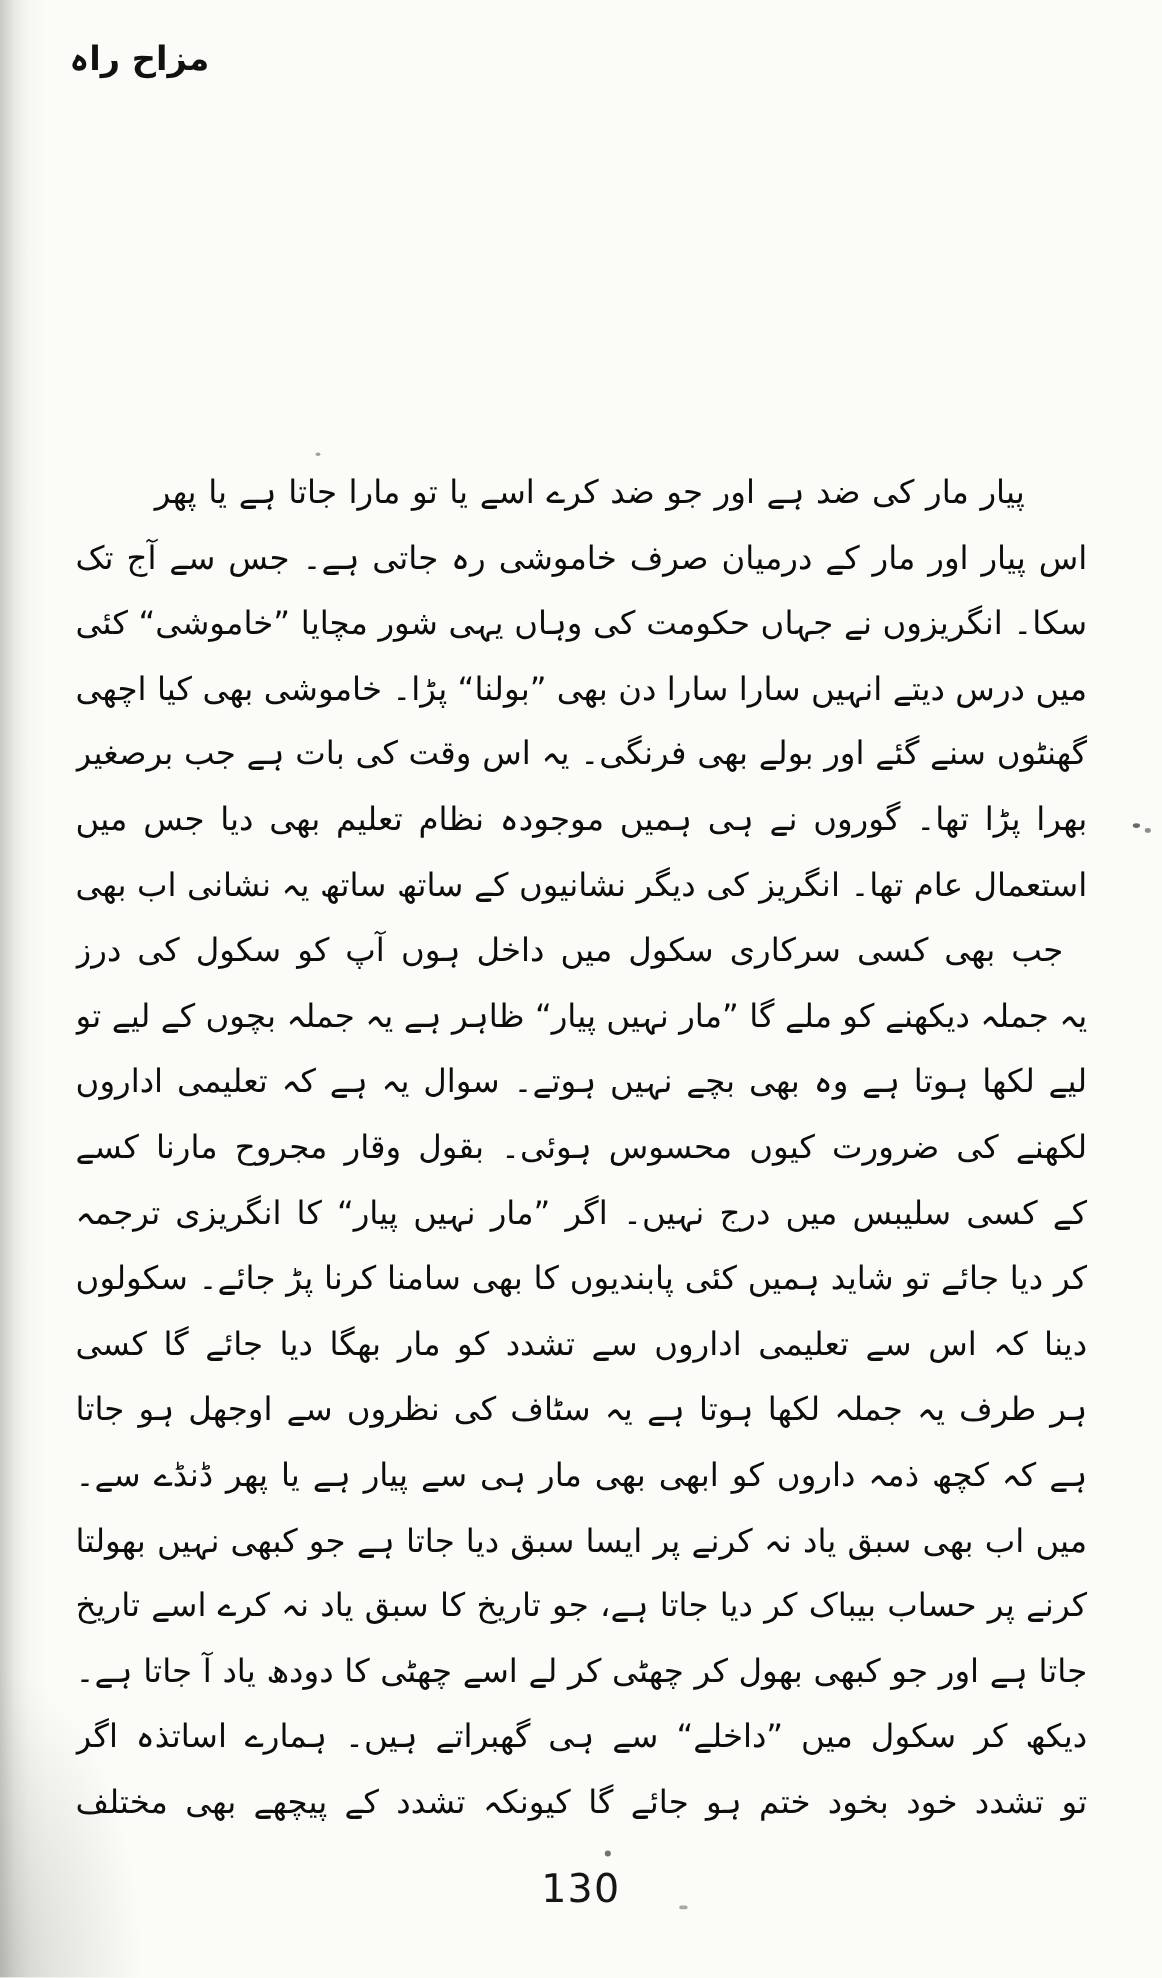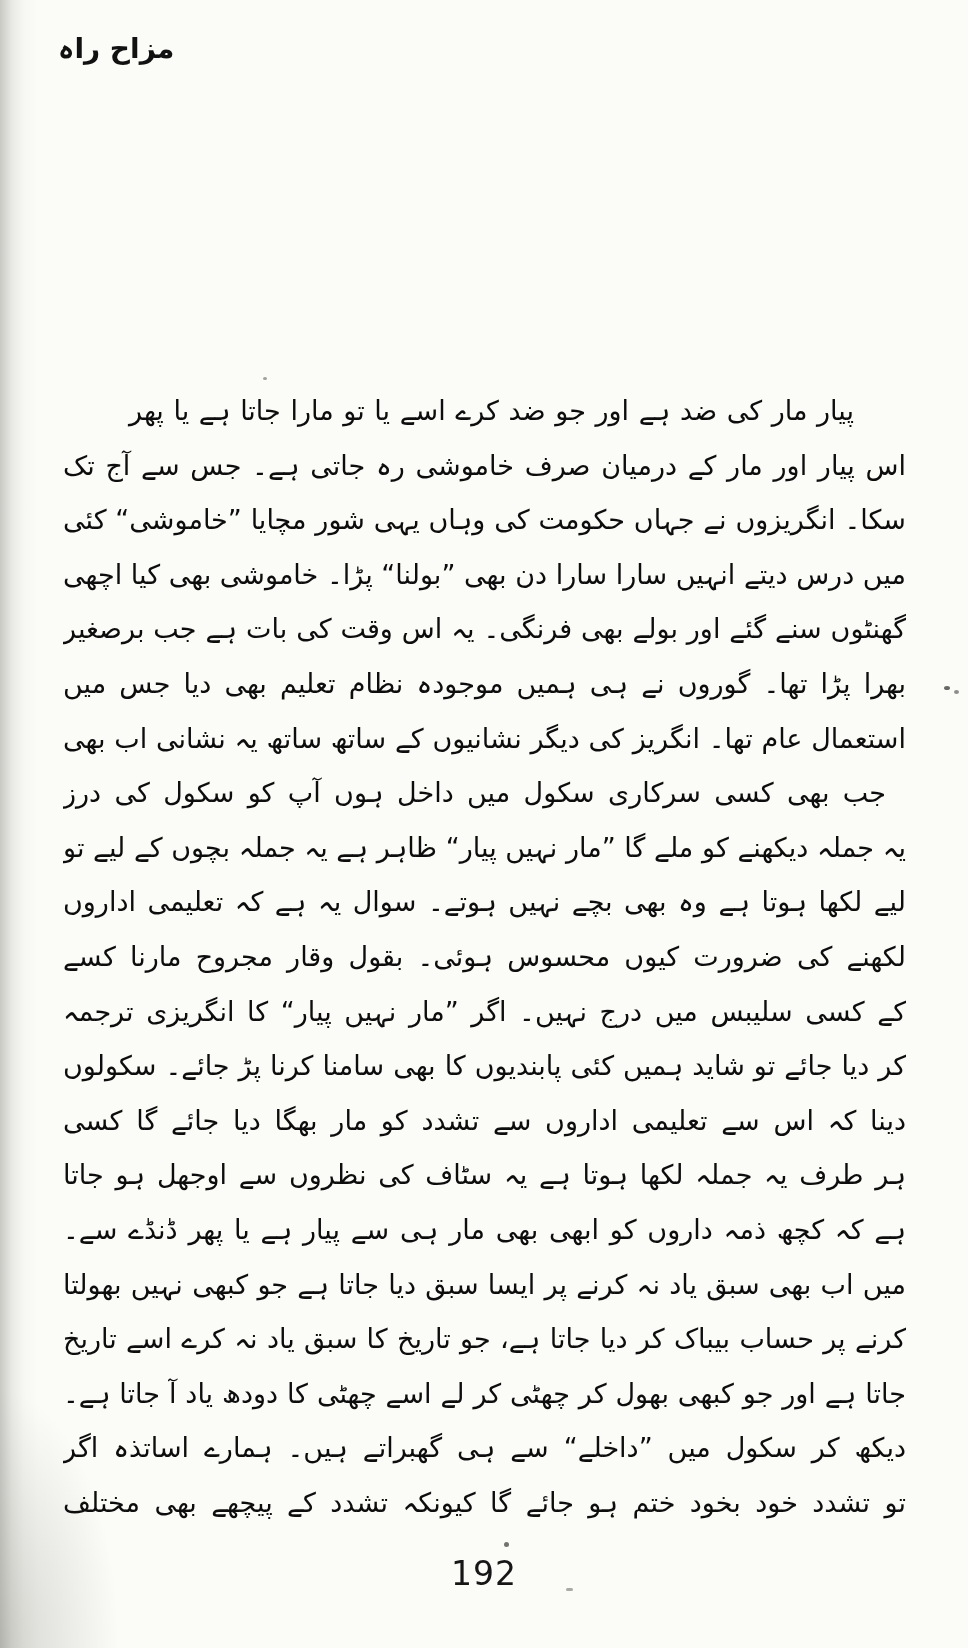--- a/index.html
+++ b/index.html
@@ -123,21 +123,21 @@
     <div class="line">دینا کہ اس سے تعلیمی اداروں سے تشدد کو مار بھگا دیا جائے گا کسی محکمے کی سادگی کے سوا کیا ہے کہ</div>
     <div class="line">ہر طرف یہ جملہ لکھا ہوتا ہے یہ سٹاف کی نظروں سے اوجھل ہو جاتا ہے۔ اس کی ایک وجہ شاید یہ</div>
     <div class="line">ہے کہ کچھ ذمہ داروں کو ابھی بھی مار ہی سے پیار ہے یا پھر ڈنڈے سے۔ ہمارے سرکاری سکولوں</div>
     <div class="line">میں اب بھی سبق یاد نہ کرنے پر ایسا سبق دیا جاتا ہے جو کبھی نہیں بھولتا اور حساب کا سوال نہ</div>
     <div class="line">کرنے پر حساب بیباک کر دیا جاتا ہے، جو تاریخ کا سبق یاد نہ کرے اسے تاریخ کا حصہ بنا دیا</div>
     <div class="line">جاتا ہے اور جو کبھی بھول کر چھٹی کر لے اسے چھٹی کا دودھ یاد آ جاتا ہے۔ غیر ملکی اس نئے جملے کو</div>
     <div class="line">دیکھ کر سکول میں ”داخلے“ سے ہی گھبراتے ہیں۔ ہمارے اساتذہ اگر صرف تعلیم سے پیار کریں</div>
     <div class="line">تو تشدد خود بخود ختم ہو جائے گا کیونکہ تشدد کے پیچھے بھی مختلف محرکات ہوتے ہیں چلیں اگر وہ مار</div>
   </div>
 
-  <div class="page-number">192</div>
+  <div class="page-number">130</div>
 
   <div class="speck s1"></div>
   <div class="speck s2"></div>
   <div class="speck s3"></div>
   <div class="speck s4"></div>
   <div class="speck s5"></div>
 
 </div>
 
 </body></html>

